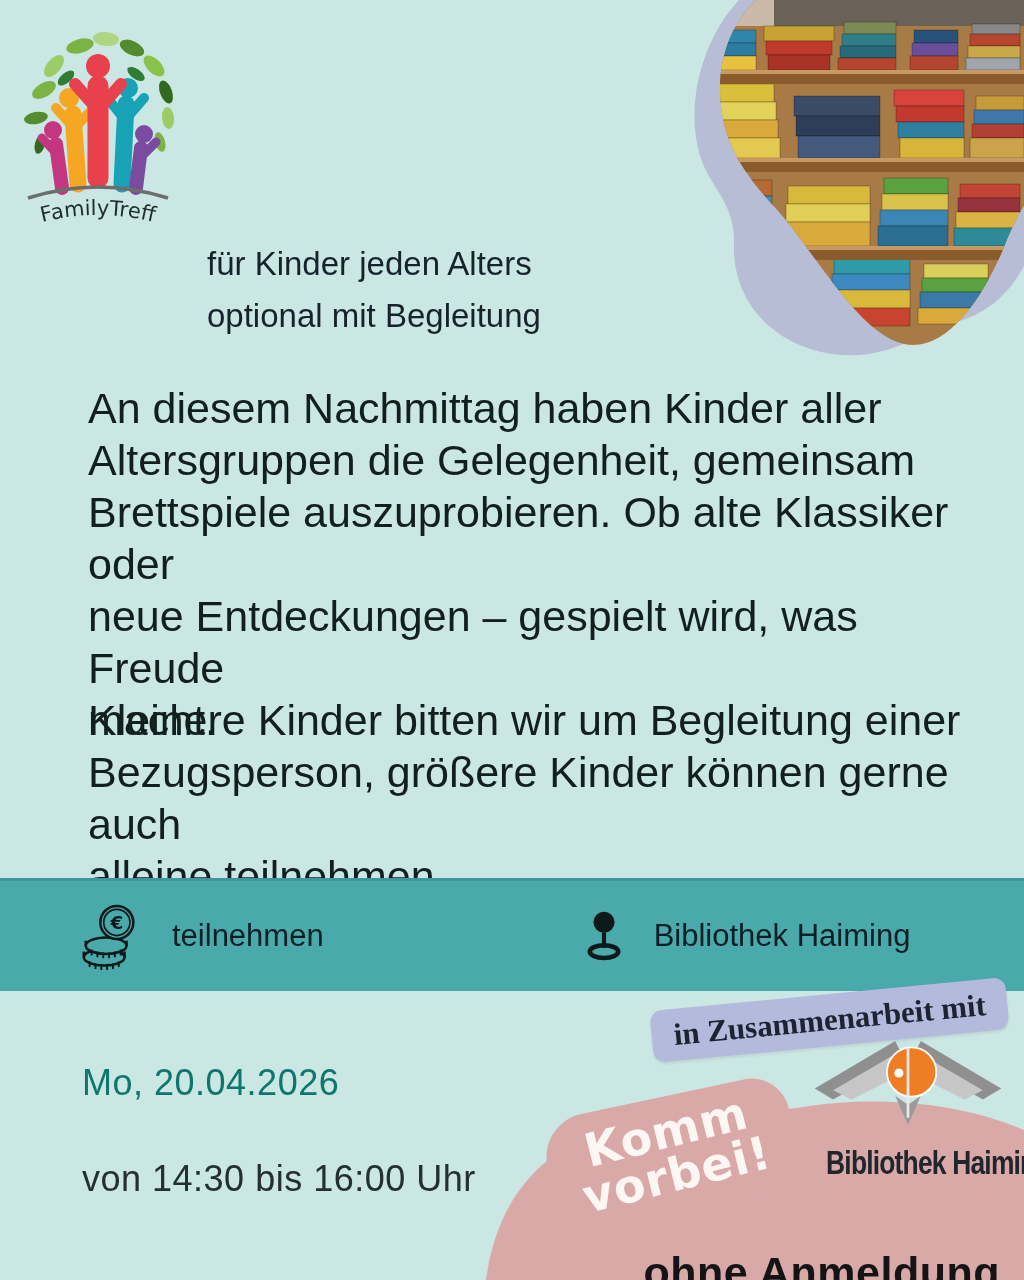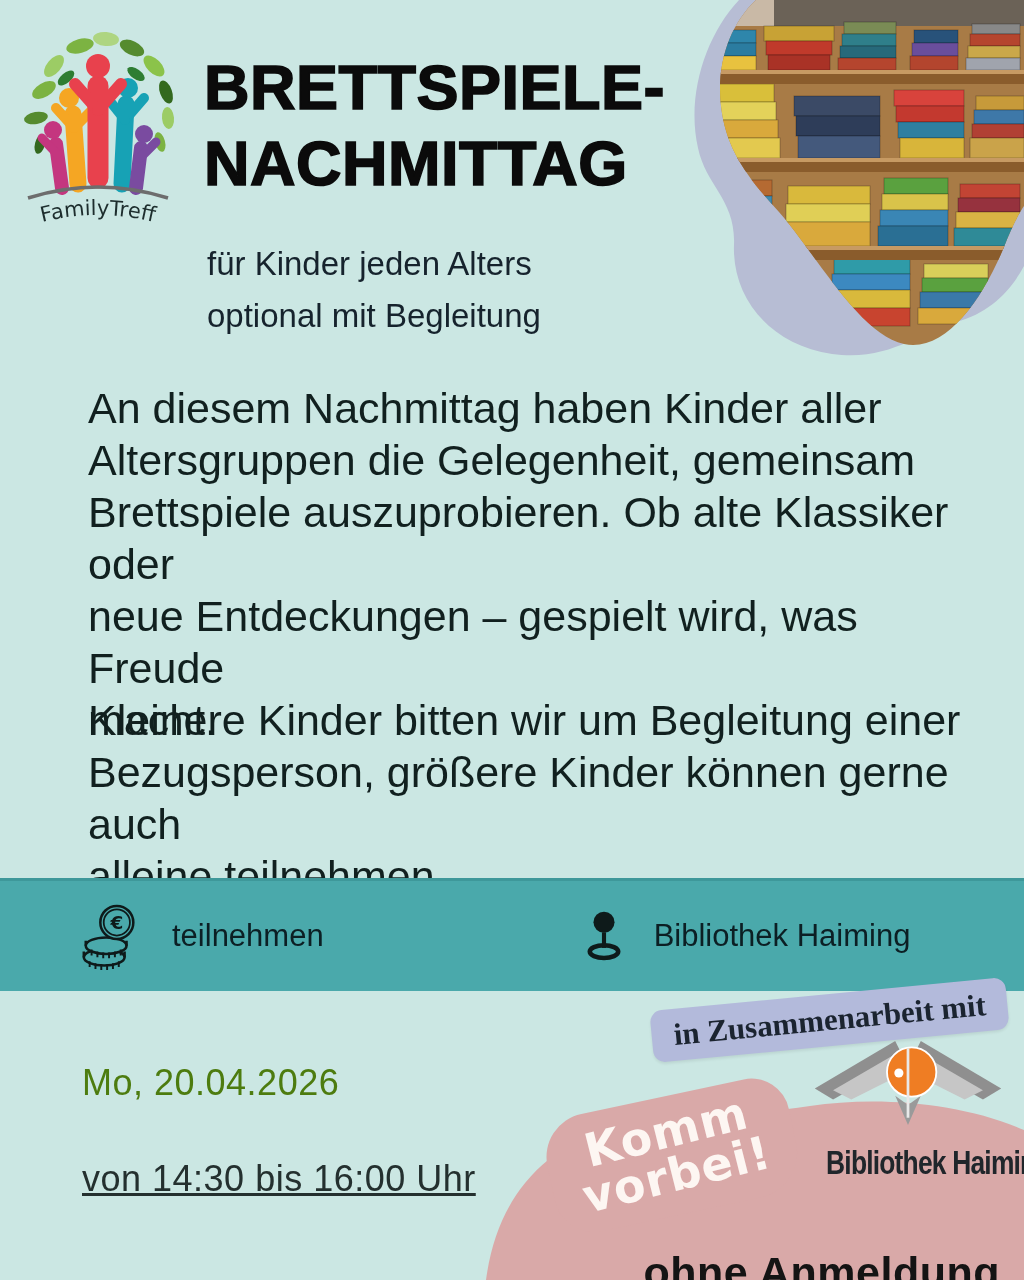--- a/index.html
+++ b/index.html
@@ -37,22 +37,22 @@
     position:absolute;left:0;top:878px;width:1024px;height:110px;
     background:#4aa9ab;border-top:3px solid #3e989a;
     display:flex;align-items:center;
   }
   .band-item{display:flex;align-items:center;}
   .band-item .icon{flex:0 0 auto;}
   .band-label{font-size:31px;color:#0c1f24;margin-left:28px;}
   .cost-item{margin-left:78px;}
   .loc-item{margin-left:258px;}
   
-  .date-text{position:absolute;left:82px;top:1062px;font-size:36px;color:#4d7c0f;letter-spacing:.5px;}
-  .time-text{position:absolute;left:82px;top:1158px;font-size:36px;color:#24302f;letter-spacing:.5px;text-decoration:underline;}
+  .date-text{position:absolute;left:82px;top:1062px;font-size:36px;color:#0f766e;letter-spacing:.5px;}
+  .time-text{position:absolute;left:82px;top:1158px;font-size:36px;color:#24302f;letter-spacing:.5px;}
   
   .pink-blob{position:absolute;right:0;bottom:0;width:544px;height:202px;}
   
   .collab-banner{
     position:absolute;right:16px;top:994px;
     background:#b3badb;border-radius:12px;
     padding:8px 22px;
     transform:rotate(-5.5deg);
     font-family:"Liberation Serif",serif;font-weight:bold;
     font-size:31px;color:#1b2430;white-space:nowrap;
@@ -137,22 +137,20 @@
       </g>
       <circle cx="126" cy="108" r="9" fill="#7a4ba0"></circle>
     </g>
     <path d="M10 172 Q80 150 150 172" stroke="#6d6d6d" stroke-width="3.5" fill="none"></path>
     <path id="txtArc" d="M10 200 Q80 178 150 200" fill="none"></path>
     <text font-family="DejaVu Sans, sans-serif" font-size="21" fill="#1d2d2d">
       <textPath href="#txtArc" startOffset="50%" text-anchor="middle">FamilyTreff</textPath>
     </text>
   </svg>
 
-  <div class="title">BRETTSPIELE-
-NACHMITTAG</div>
   <div class="subtitle">für Kinder jeden Alters
 optional mit Begleitung</div>
 
   <svg class="photo-wrap" viewBox="0 0 340 370">
     <path d="M55 0 C22 35, 2 95, 14 148 C22 186, 52 200, 50 245 C48 298, 86 345, 148 354
          C205 362, 235 332, 272 322 C305 313, 326 292, 340 266 L340 0 Z" fill="#b7bdd4"></path>
     <clipPath id="photoClip">
       <path d="M72 0 C46 24, 32 64, 37 106 C42 150, 64 178, 95 212
                C132 254, 175 334, 220 344 C262 353, 300 298, 322 242
                C330 222, 336 212, 340 206 L340 0 Z"></path>

